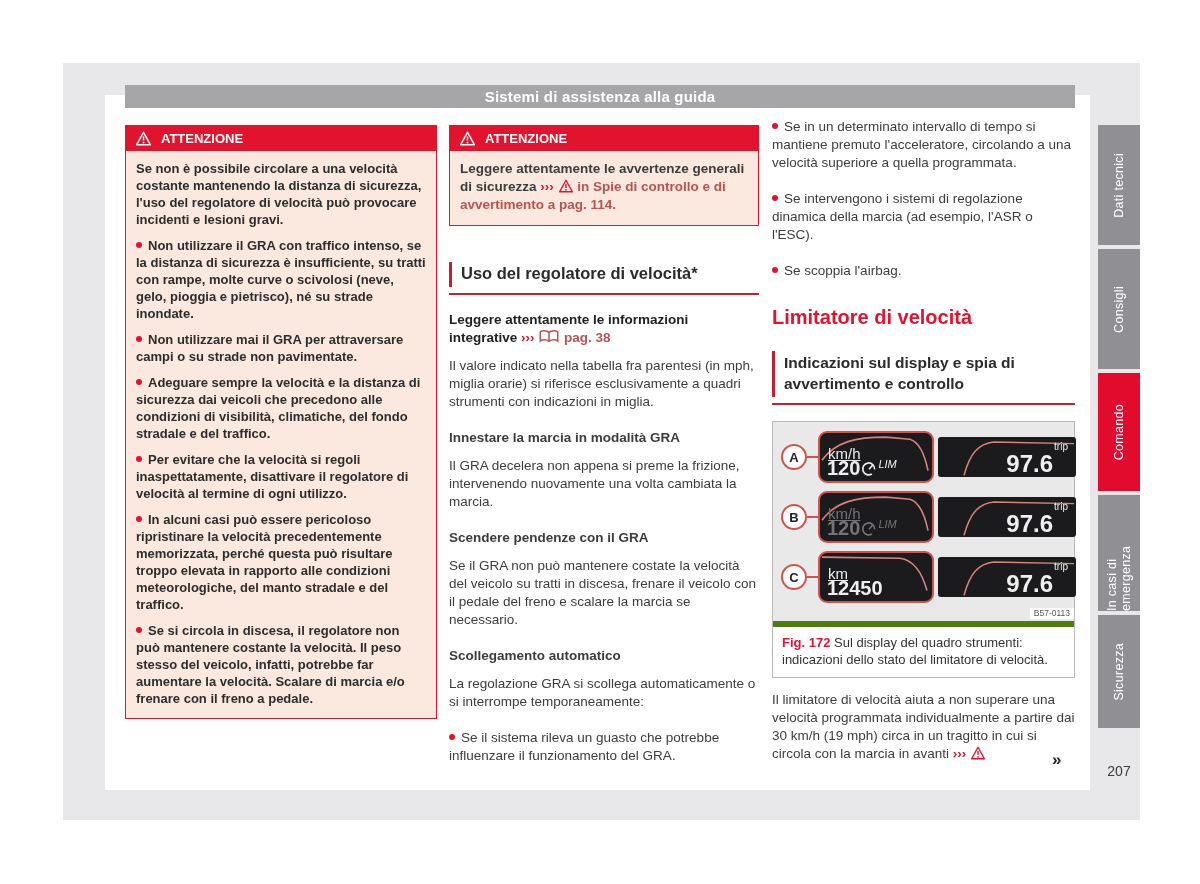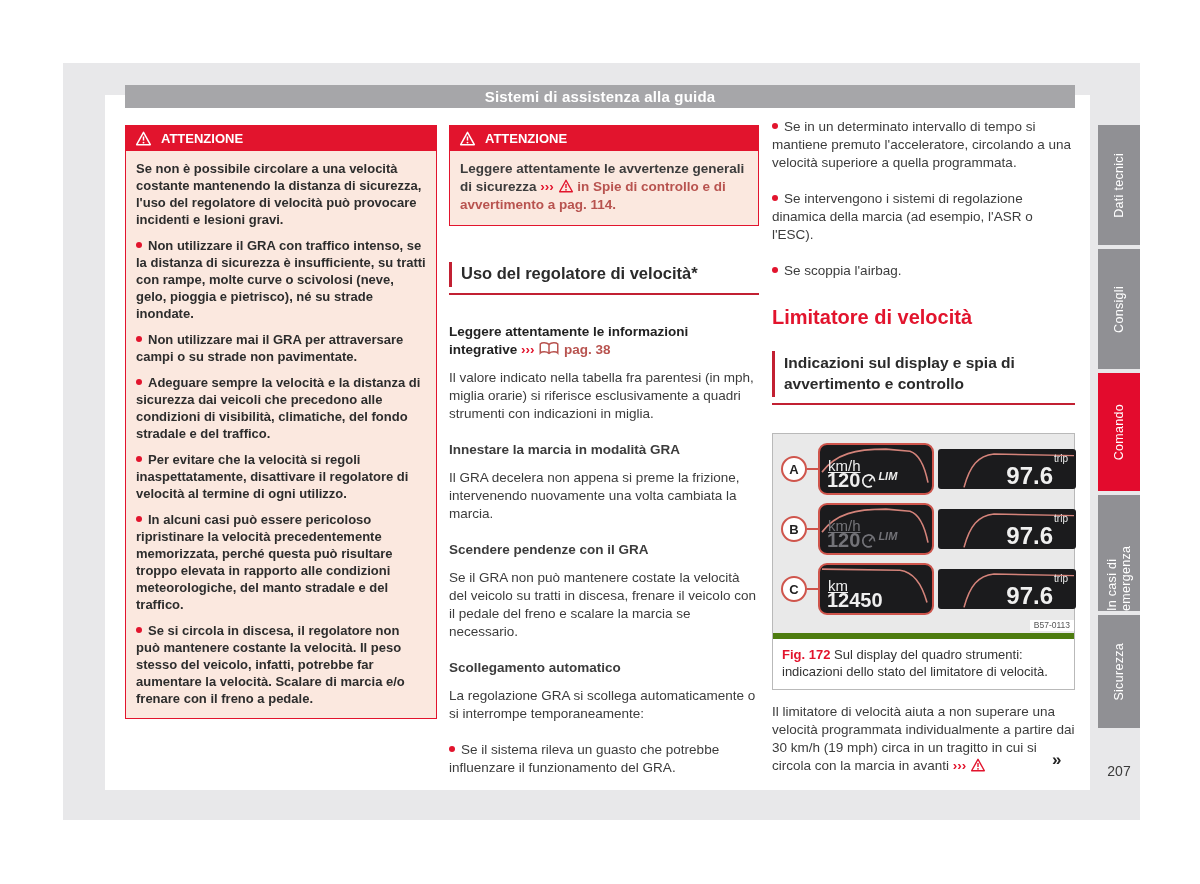--- a/index.html
+++ b/index.html
@@ -31,42 +31,42 @@
   .copy p{font-size:13.5px;line-height:18px;color:#3c3c3c;margin:0 0 18px;}
   .copy p.tight{margin-bottom:10px;}
   .subhead{font-weight:bold;color:#222;}
   .boldlead{font-weight:bold;color:#222;}
   .arrows{color:#e2142d;font-weight:bold;}
   .ref{color:#b8534f;font-weight:bold;}
   .inline-tri{width:16px;height:14px;vertical-align:-2px;color:#e2142d;}
   .inline-book{width:22px;height:15px;vertical-align:-2px;color:#b8534f;}
 
   
-  .sec-head{position:relative;padding:1px 0 9px 12px;margin:0 0 28px;
+  .sec-head{position:relative;padding:1px 0 9px 12px;margin:0 0 16px;
     border-bottom:2px solid #c22032;font-size:16.5px;line-height:21px;font-weight:bold;color:#2b2b2b;}
   .sec-head .lbar{position:absolute;left:0;top:0;bottom:6px;width:3px;background:#c22032;}
   .big-red{font-size:20px;font-weight:bold;color:#e2142d;margin:6px 0 22px;}
 
   
   .figure{border:1px solid #b9b9b9;background:#fff;margin-bottom:13px;}
   .fig-img{position:relative;background:#e9e9e9;padding:9px 12px 10px 8px;}
   .fig-row{display:flex;align-items:center;margin-bottom:8px;}
   .fig-row:last-of-type{margin-bottom:0;}
   .letter{width:22px;height:22px;border:2px solid #cf554c;border-radius:50%;background:#fff;
     color:#222;font-weight:bold;font-size:13px;display:flex;align-items:center;justify-content:center;flex:0 0 auto;}
   .conn{width:11px;height:2px;background:#cf554c;flex:0 0 auto;}
   .seg-left{position:relative;width:112px;height:48px;background:#1b1b1d;border:2px solid #cf554c;
     border-radius:9px;color:#efefef;flex:0 0 auto;overflow:hidden;}
   .seg-right{position:relative;width:138px;height:40px;background:#1b1b1d;border-radius:3px;
     margin-left:4px;color:#efefef;flex:0 0 auto;overflow:hidden;}
   .seg-left .unit{position:absolute;top:12px;left:8px;font-size:15px;text-decoration:underline;}
   .seg-left .valrow{position:absolute;bottom:3px;left:7px;display:flex;align-items:flex-end;}
   .seg-left .val{font-size:20px;font-weight:bold;line-height:20px;}
   .limg{width:17px;height:17px;margin-left:1px;margin-bottom:1px;}
-  .limtxt{font-size:11px;font-weight:bold;font-style:italic;line-height:11px;margin-bottom:8px;}
+  .limtxt{font-size:11px;font-weight:normal;font-style:italic;line-height:11px;margin-bottom:8px;}
   .seg-right .triplabel{position:absolute;top:4px;right:8px;font-size:10px;}
   .seg-right .tripval{position:absolute;bottom:3px;right:23px;font-size:24px;font-weight:bold;line-height:20px;}
   .curve{position:absolute;left:0;top:0;width:100%;height:100%;}
   .dimseg{color:#737378;}
   .fig-code{position:absolute;right:0;bottom:2px;background:#fff;color:#555;
     font-size:8.5px;padding:0 4px;line-height:11px;}
   .fig-caption{border-top:6px solid #4d7c0f;padding:7px 9px 9px;font-size:13px;line-height:17px;color:#333;}
   .fig-label{color:#e2142d;font-weight:bold;}
 
   

